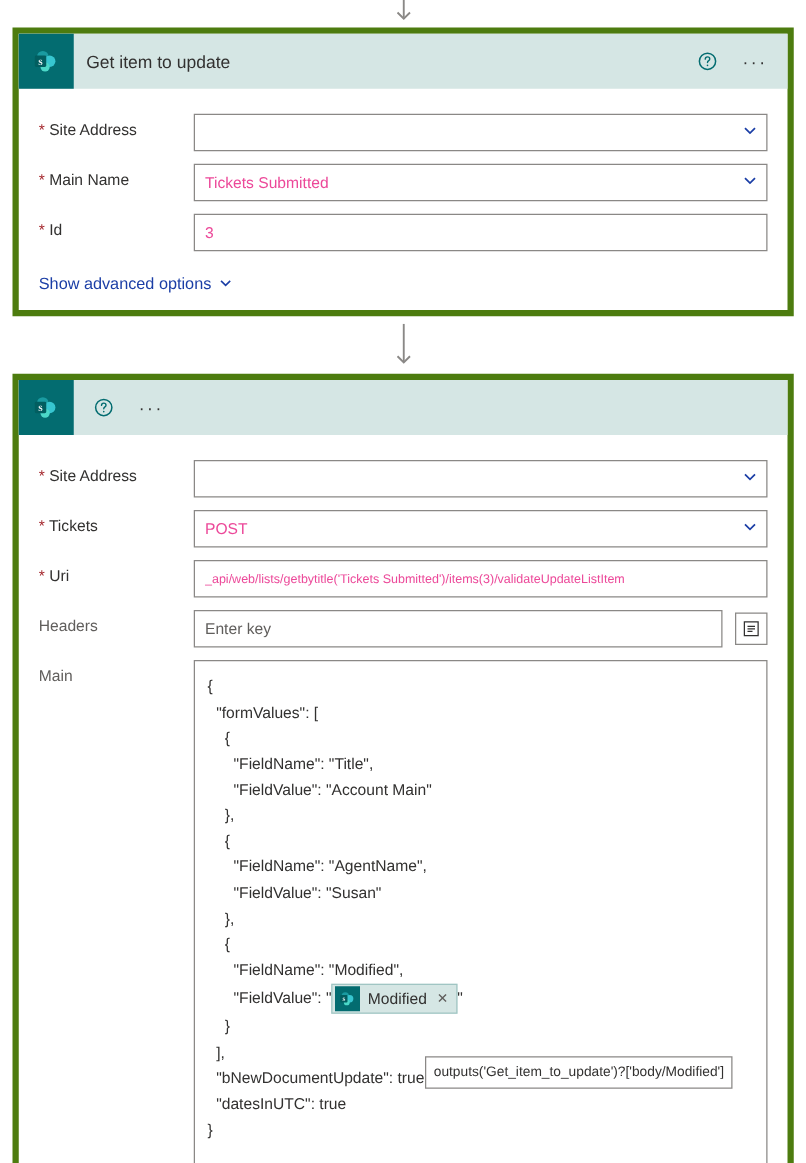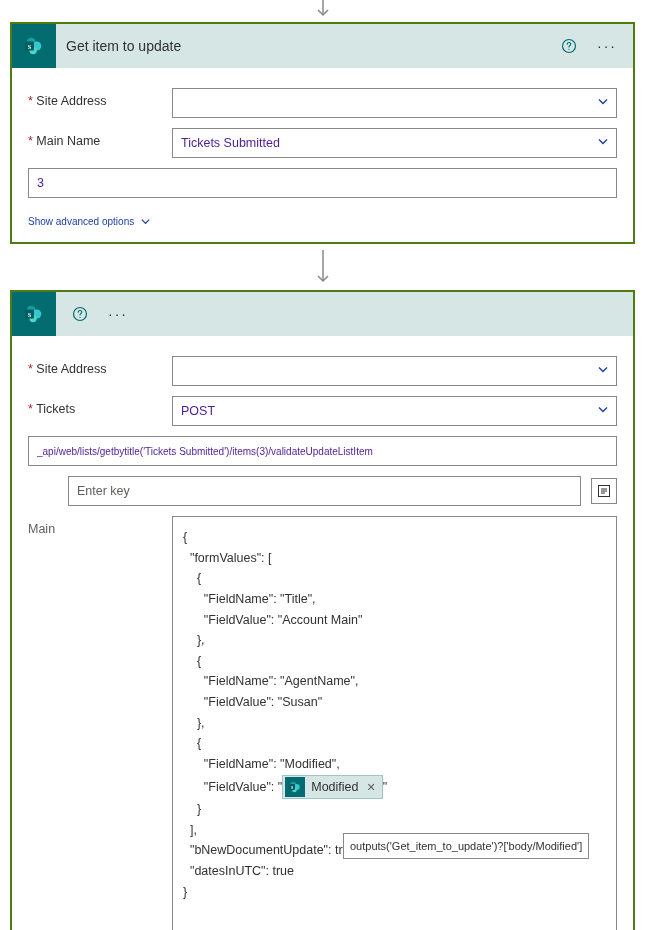--- a/index.html
+++ b/index.html
@@ -8,21 +8,21 @@
     font-size: 12.5px;
     color: #323130;
     background: #ffffff;
     width: 645px;
   }
   .canvas { padding: 0 10px 20px; }
   .arrow-wrap { display: flex; justify-content: center; margin: 0 0 4px; }
   .arrow-wrap.between { margin: 6px 0 6px; }
   svg.arrow { stroke: #8a8886; fill: none; }
   .card {
-    border: 2px solid #4d7c0f;
+    border: 5px solid #4d7c0f;
     background: #fff;
   }
   .card-header {
     display: flex;
     align-items: center;
     background: #d5e6e4;
     padding: 0 12px 0 0;
     height: 44px;
     gap: 10px;
   }
@@ -35,58 +35,58 @@
   .card-header .hdr-btn {
     width: 28px; height: 28px;
     display: flex; align-items: center; justify-content: center;
     color: #036c70; cursor: pointer;
   }
   .card-header .hdr-btn.more { color: #323130; letter-spacing: 2px; font-size: 14px; }
   .card-body { padding: 10px 16px 14px 16px; }
   .field-row {
     display: flex;
     align-items: flex-start;
-    gap: 24px;
+    gap: 4px;
     margin: 10px 0;
   }
   .field-label {
     width: 120px;
     flex: 0 0 120px;
     padding-top: 6px;
     font-size: 12.5px;
     color: #323130;
   }
   .field-label.grey { color: #605e5c; }
   .req::before { content: "* "; color: #a4262c; }
   .select-input, .text-input {
     flex: 1;
     border: 1px solid #8a8886;
     height: 30px;
     padding: 0 8px;
     font-size: 12.5px;
-    color: #4c1d95;
+    color: #ec4899;
     background: #fff;
   }
   .select-wrap { position: relative; flex: 1; display: flex; }
   .select-input { width: 100%; padding-right: 30px; }
   .select-wrap .chev {
     position: absolute; right: 8px; top: 50%; transform: translateY(-50%);
     pointer-events: none;
     color: #1b3ea6;
   }
   .adv-link {
     display: inline-flex;
     align-items: center;
     gap: 6px;
     color: #1b3ea6;
-    font-size: 10px;
+    font-size: 13px;
     margin-top: 8px;
     cursor: pointer;
   }
-  .kv-row { display: flex; flex: 1; gap: 10px; align-items: center; margin-left: 40px; }
+  .kv-row { display: flex; flex: 1; gap: 10px; align-items: center; }
   .kv-row .text-input { flex: 1; color: #605e5c; }
   .kv-btn {
     width: 26px; height: 26px; border: 1px solid #8a8886;
     display: flex; align-items: center; justify-content: center;
     color: #323130; cursor: pointer; font-size: 12px;
   }
   .body-box {
     flex: 1;
     border: 1px solid #8a8886;
     padding: 10px 10px 14px 10px;
@@ -175,20 +175,21 @@
         <div class="select-wrap">
           <input class="select-input" value="Tickets Submitted" style="">
           <span class="chev">
             <svg width="12" height="12" viewBox="0 0 12 12">
                 <polyline points="2,4 6,8 10,4" stroke="#1b3ea6" stroke-width="1.4" fill="none"></polyline>
               </svg>
           </span>
         </div>
       </div>
       <div class="field-row">
+        <div class="field-label req">Id</div>
         <input class="text-input" value="3" style="">
       </div>
       <div class="adv-link">
         <span>Show advanced options</span>
         <svg width="11" height="11" viewBox="0 0 12 12">
             <polyline points="2,4 6,8 10,4" stroke="#1b3ea6" stroke-width="1.4" fill="none"></polyline>
           </svg>
       </div>
     </div>
   </div>
@@ -239,23 +240,25 @@
         <div class="select-wrap">
           <input class="select-input" value="POST" style="">
           <span class="chev">
             <svg width="12" height="12" viewBox="0 0 12 12">
                 <polyline points="2,4 6,8 10,4" stroke="#1b3ea6" stroke-width="1.4" fill="none"></polyline>
               </svg>
           </span>
         </div>
       </div>
       <div class="field-row">
+        <div class="field-label req">Uri</div>
         <input class="text-input" style="font-size: 10px;" value="_api/web/lists/getbytitle('Tickets Submitted')/items(3)/validateUpdateListItem">
       </div>
       <div class="field-row">
+        <div class="field-label grey">Headers</div>
         <div class="kv-row">
           <input class="text-input" placeholder="Enter key" style="">
           <div class="kv-btn">
             <svg width="14" height="14" viewBox="0 0 14 14">
               <rect x="1.5" y="1.5" width="11" height="11" stroke="#323130" stroke-width="1" fill="none"></rect>
               <line x1="4" y1="5" x2="10" y2="5" stroke="#323130" stroke-width="1"></line>
               <line x1="4" y1="7" x2="10" y2="7" stroke="#323130" stroke-width="1"></line>
               <line x1="4" y1="9" x2="8" y2="9" stroke="#323130" stroke-width="1"></line>
             </svg>
           </div>
@@ -286,19 +289,19 @@
                 </svg>
               </span>
               <span>Modified</span>
               <span class="tk-x">✕</span>
             </span><span>"</span>
 <span>    }</span>
 <span>  ],</span>
 <span>  "bNewDocumentUpdate": true,</span>
 <span>  "datesInUTC": true</span>
 <span>}</span>
-<div class="tooltip" style="left:170px; top:316px;text-align:right;">outputs('Get_item_to_update')?['body/Modified']</div>
+<div class="tooltip" style="left:184px; top:316px;text-align:right;">outputs('Get_item_to_update')?['body/Modified']</div>
         </div>
       </div>
     </div>
   </div>
 
 </div>
 
 </body></html>

